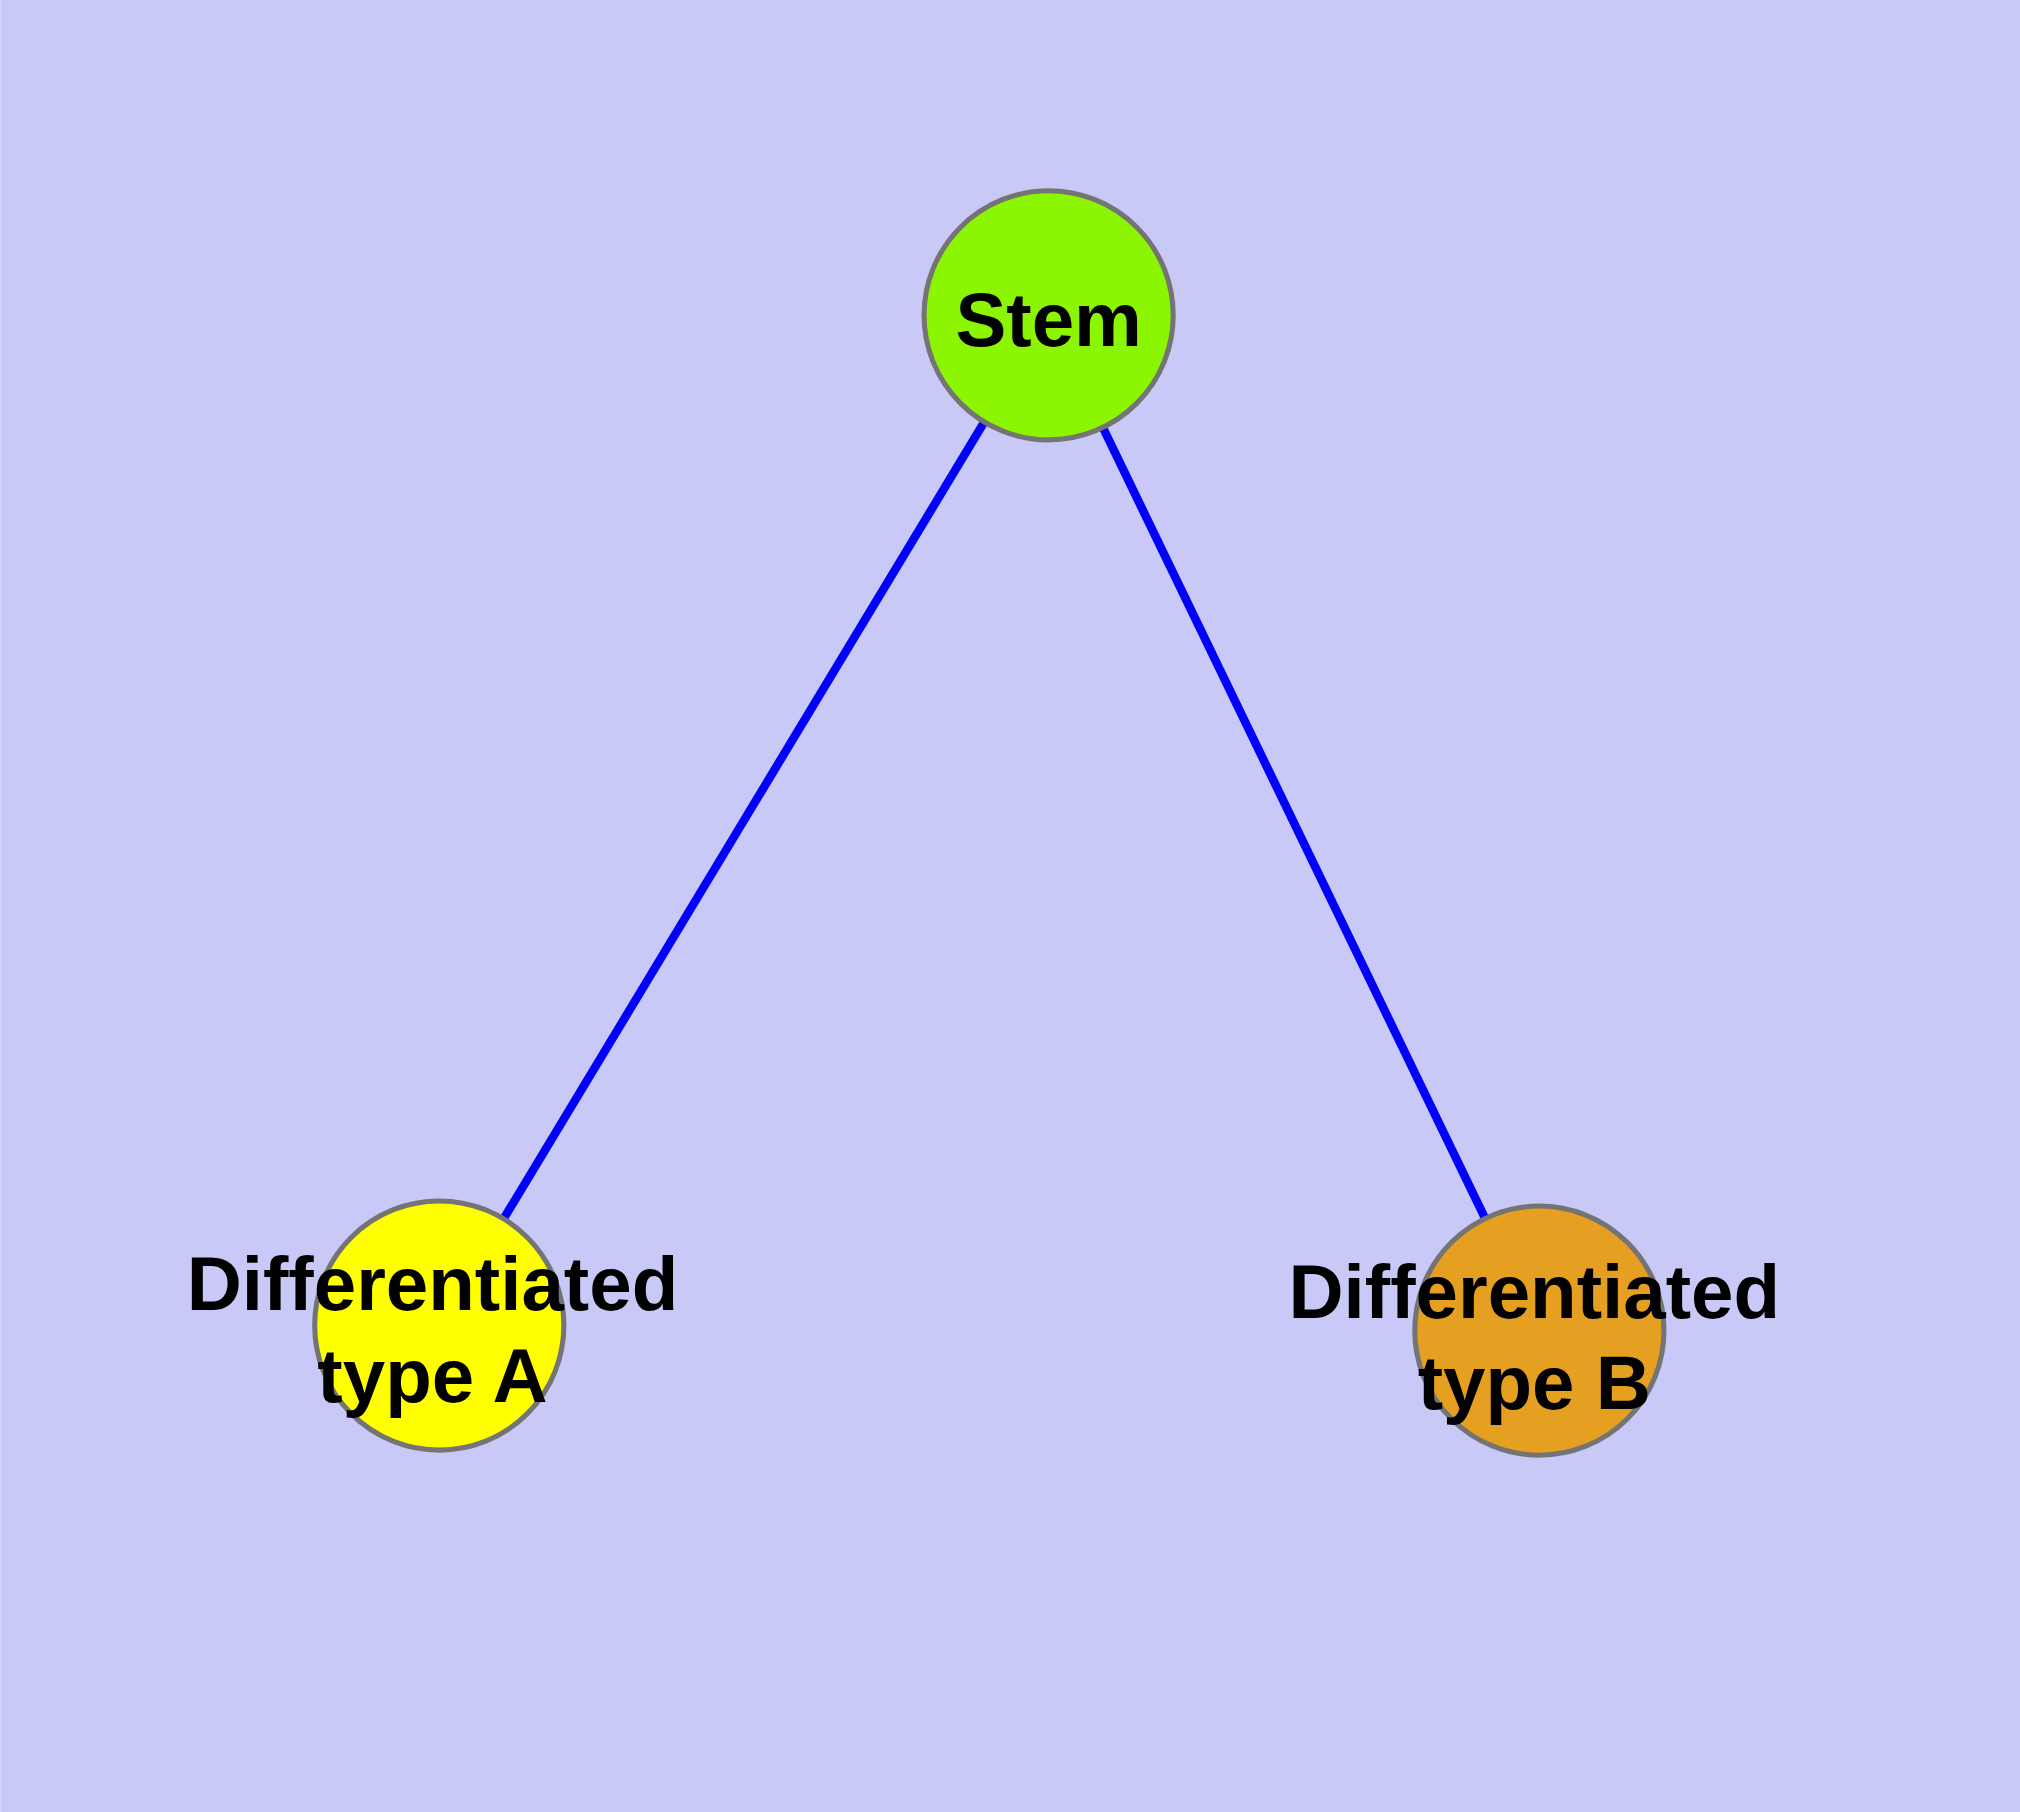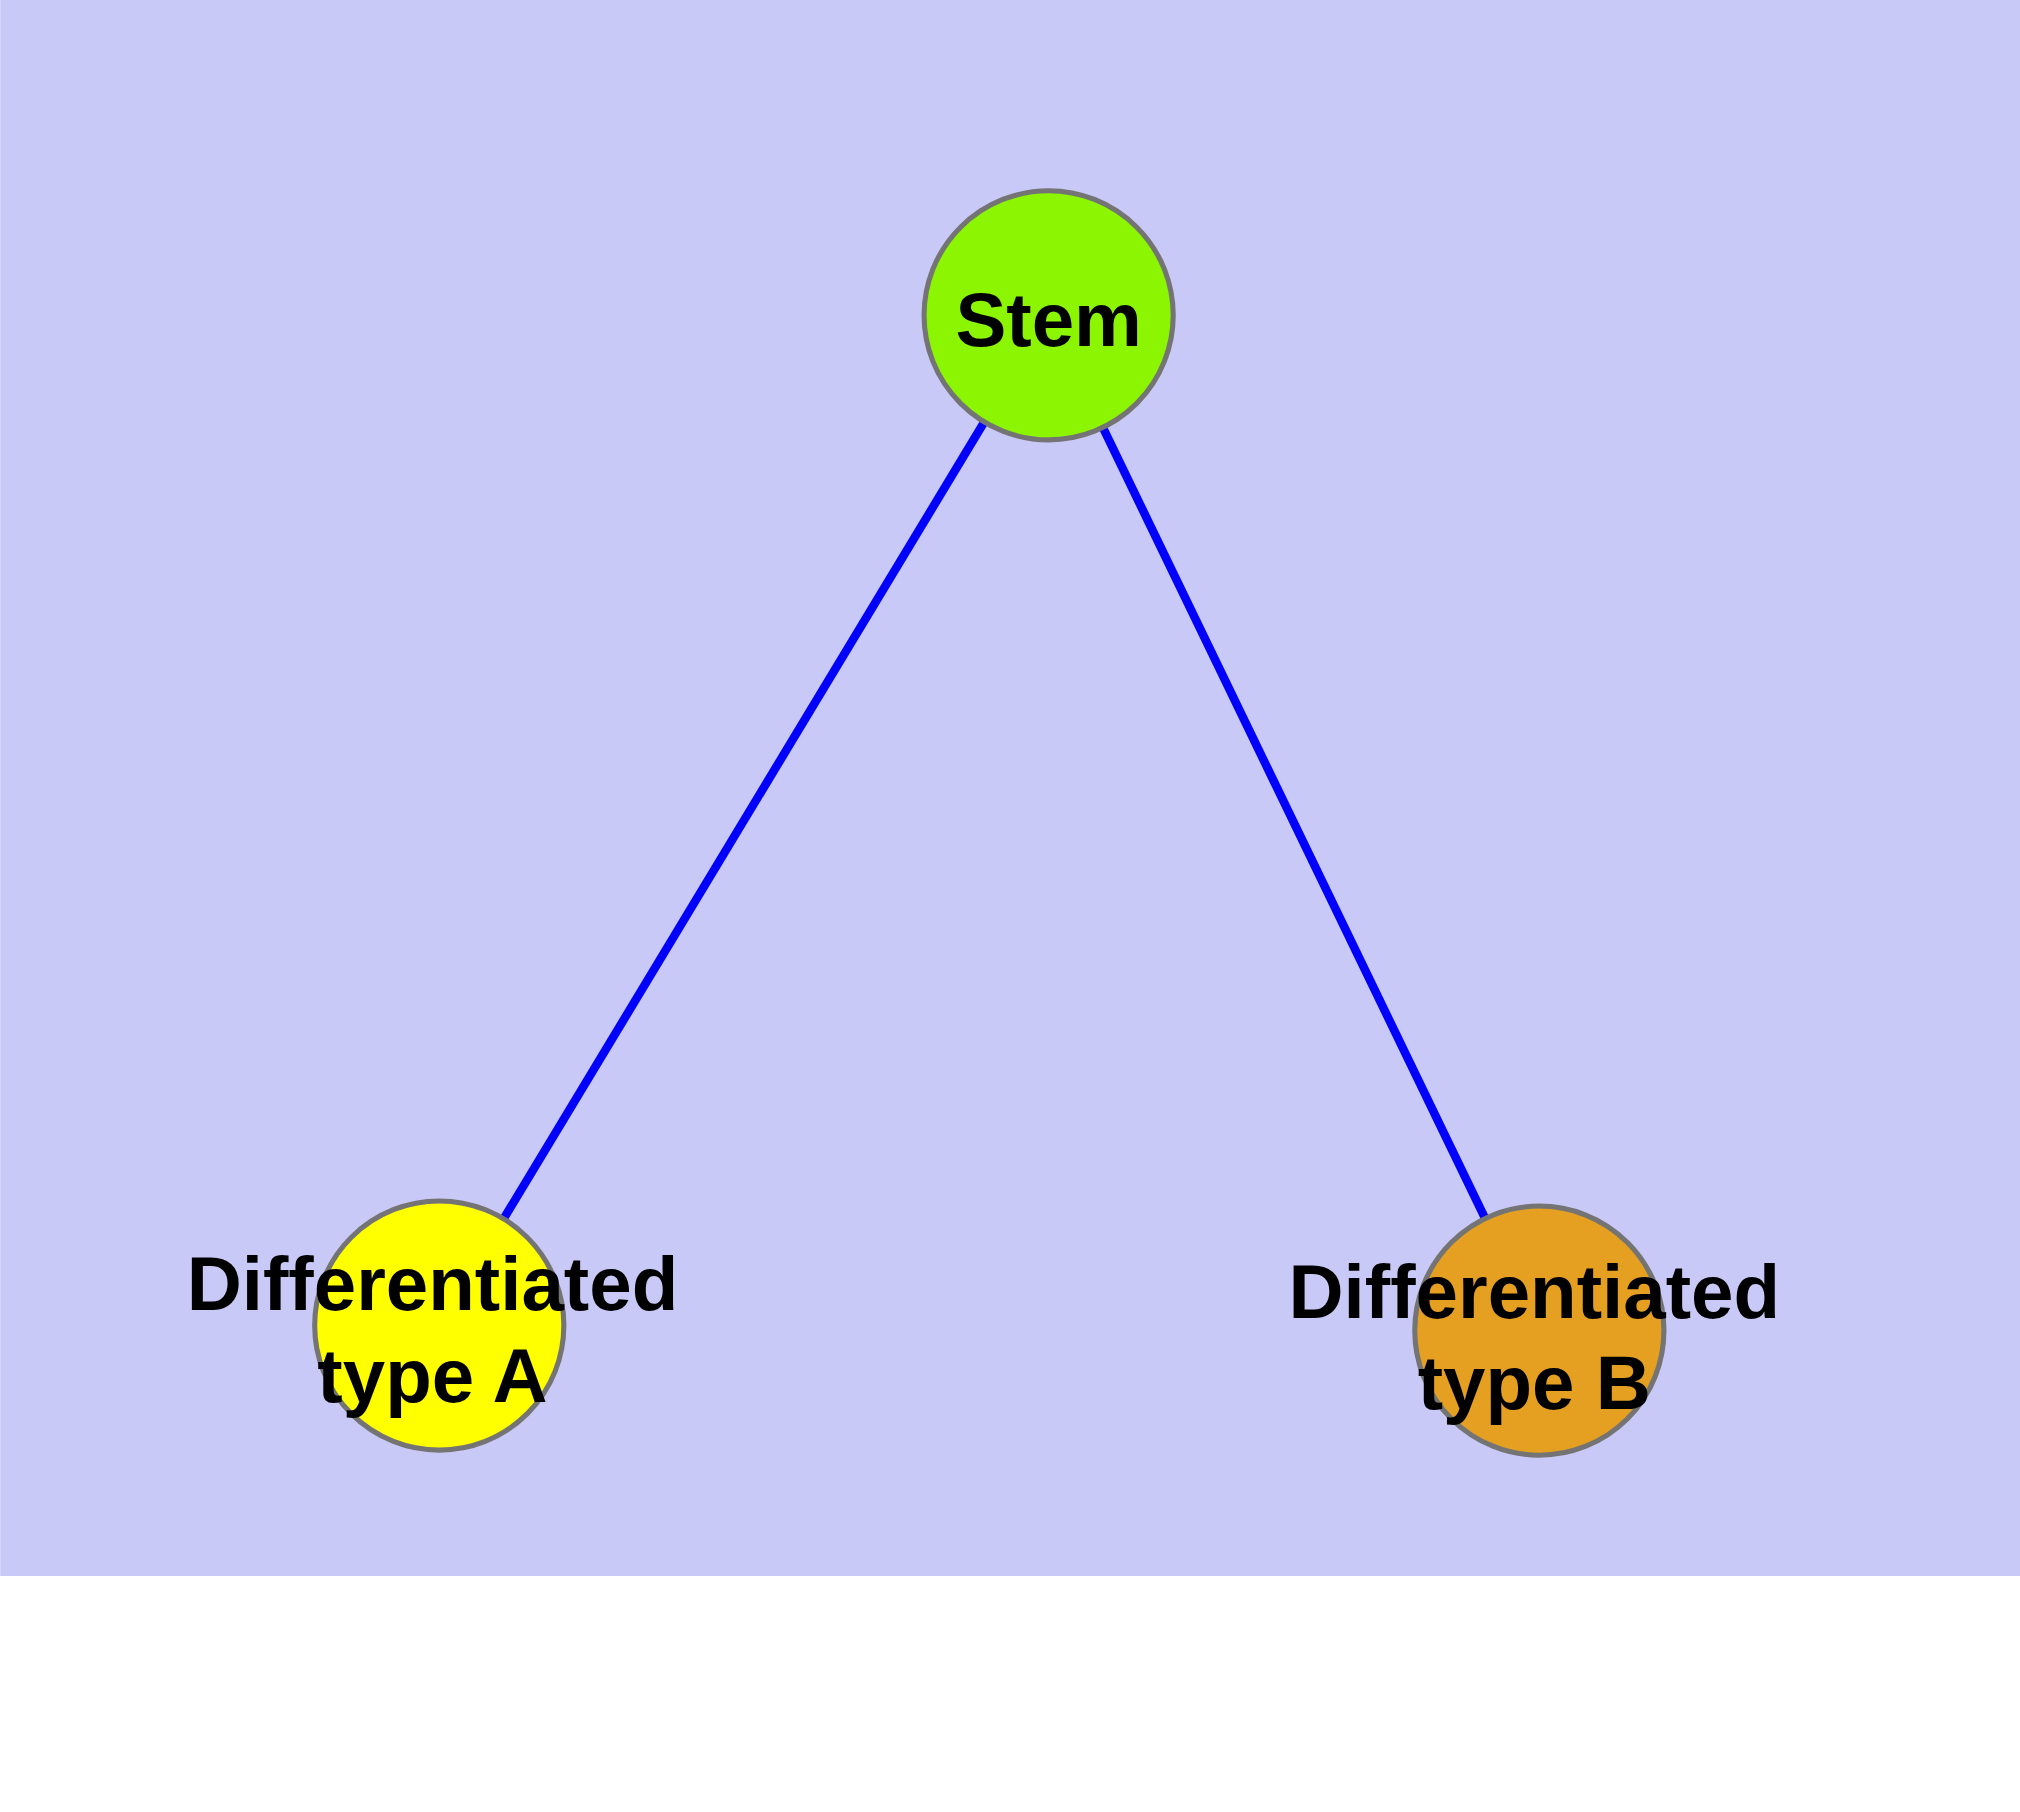--- a/index.html
+++ b/index.html
@@ -1,21 +1,21 @@
 <!DOCTYPE html>
 <html style="font-size:13.6px"><head>
 <meta charset="utf-8">
 <style>
   html, body {
     margin: 0;
     padding: 0;
   }
   .stage {
     width: 2021px;
-    height: 1576px;
+    height: 1812px;
     position: relative;
     overflow: hidden;
   }
   svg.graph {
     display: block;
     width: 2021px;
     height: 1812px;
   }
   svg.graph text {
     font-family: "Liberation Sans", sans-serif;

